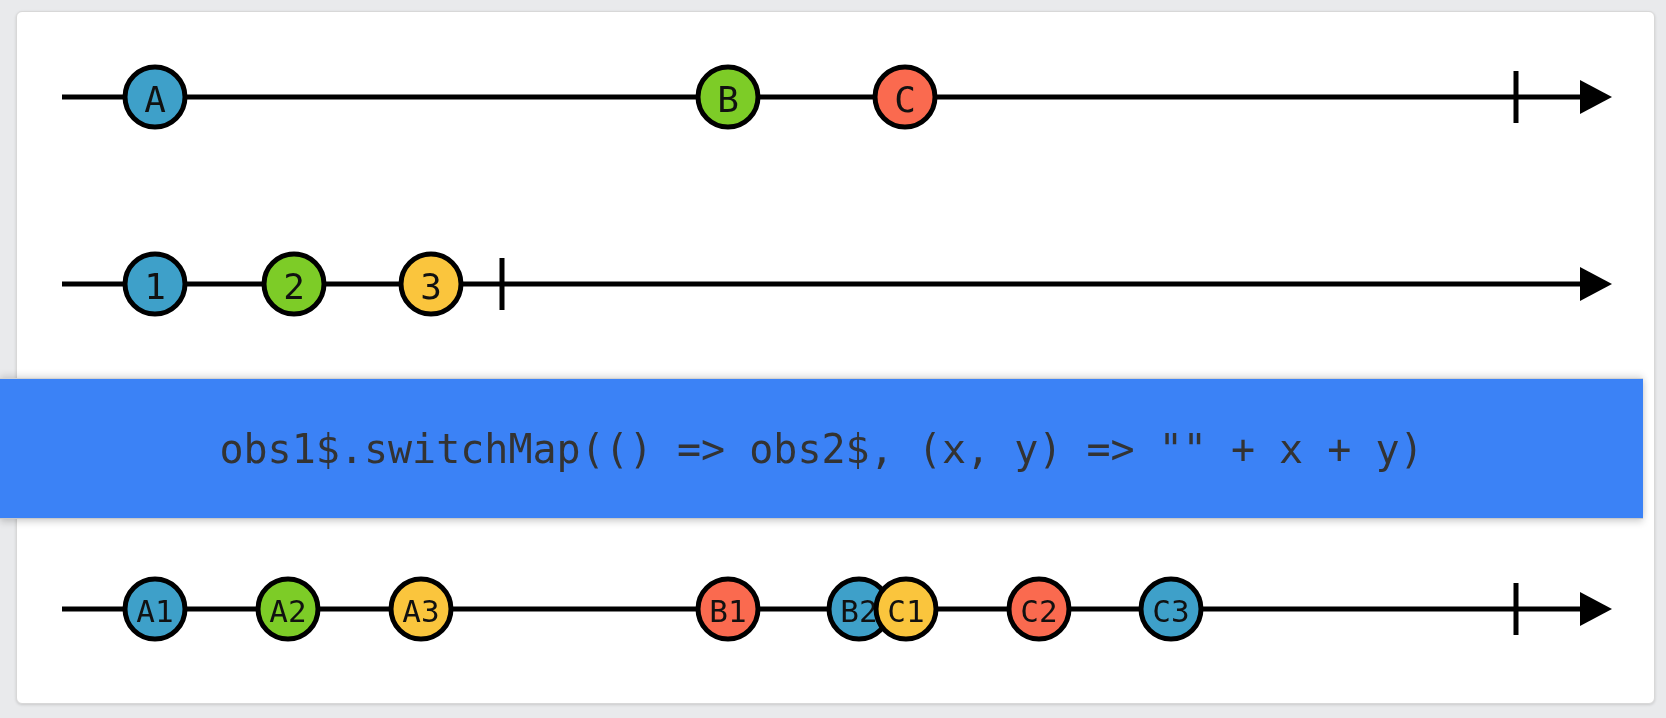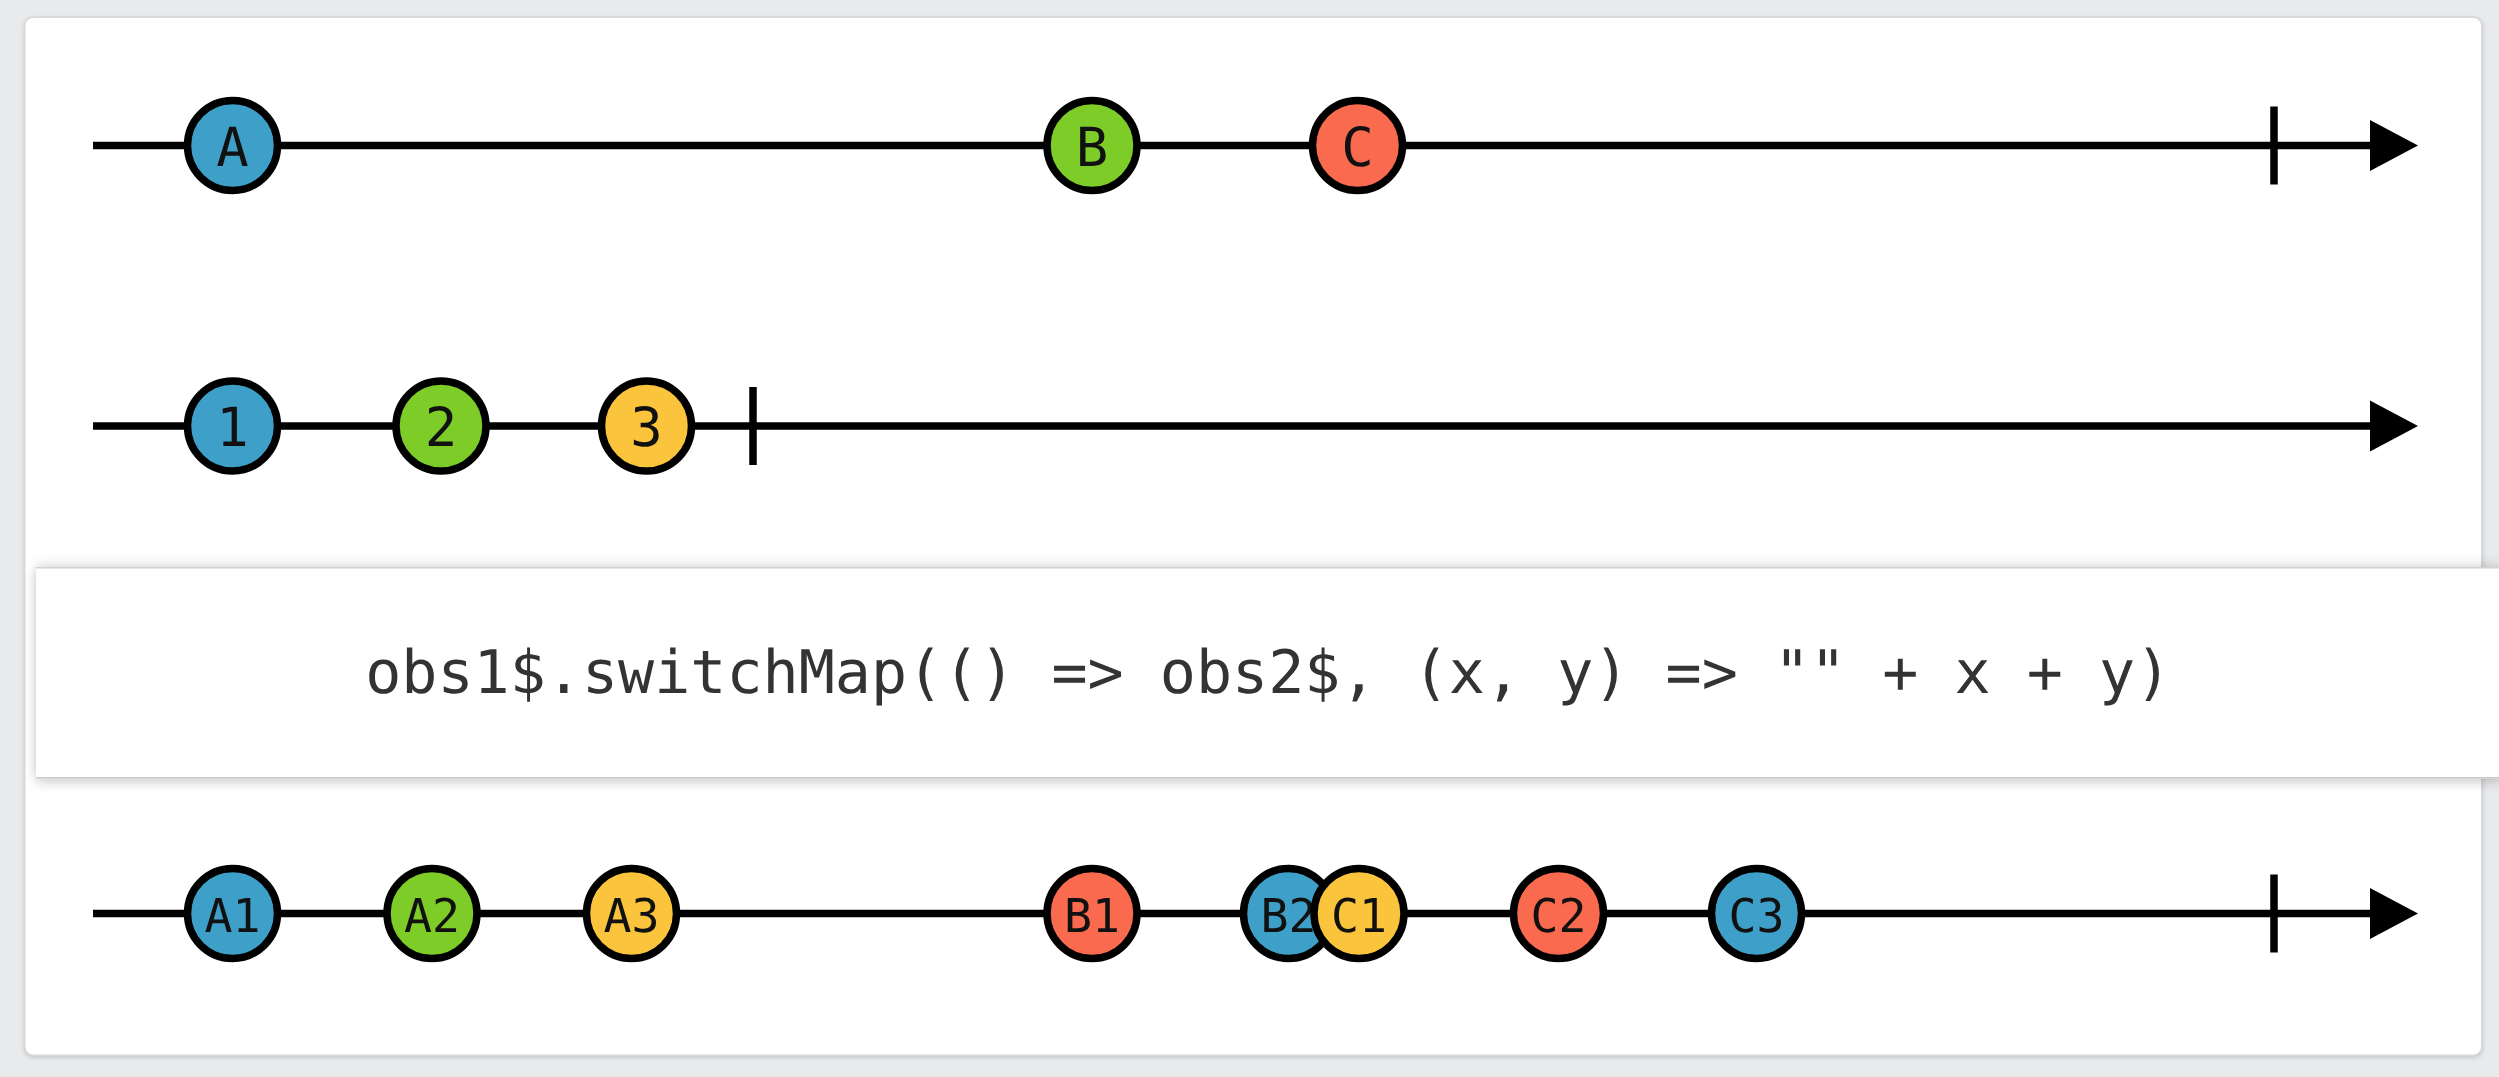--- a/index.html
+++ b/index.html
@@ -13,23 +13,23 @@
   .card{
     position:absolute;left:16px;top:11px;
     width:1637px;height:691px;
     background:#ffffff;
     border:1px solid #d8d8d8;
     border-radius:6px;
     box-shadow:0 1px 3px rgba(0,0,0,0.14);
     z-index:1;
   }
   .operator-band{
-    position:absolute;left:24px;top:378px;
+    position:absolute;left:0;top:378px;
     width:1643px;height:139px;
-    background:#ffffff;
+    background:#3b82f6;
     border-top:1px solid #d2d2d2;
     border-bottom:1px solid #c9c9c9;
     box-shadow:0 3px 7px rgba(0,0,0,0.17), 0 -3px 7px rgba(0,0,0,0.10);
     z-index:2;
     display:flex;align-items:center;justify-content:center;
   }
   .operator-band code{
     font-family:"DejaVu Sans Mono","Liberation Mono",monospace;
     font-size:40px;
     color:#333333;

